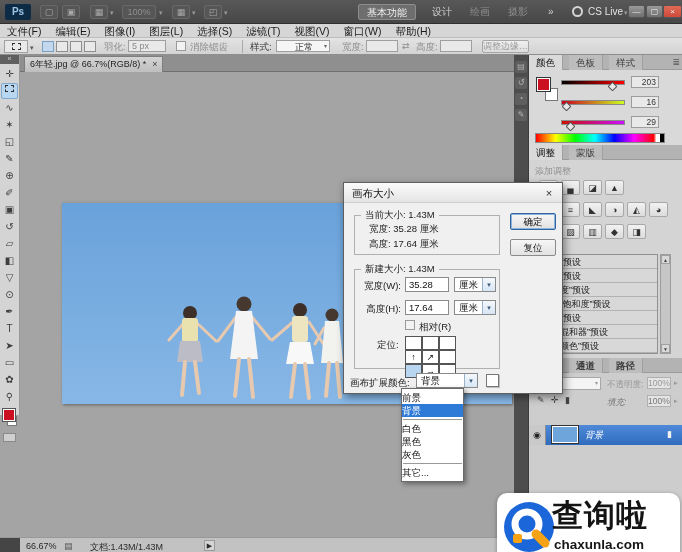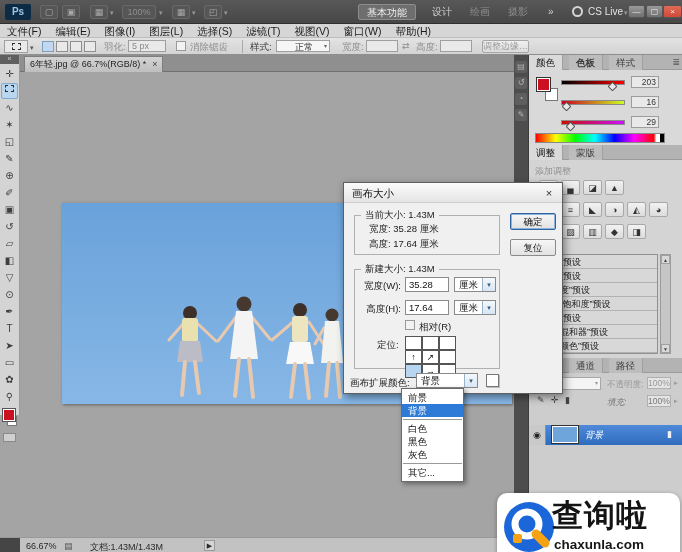--- a/index.html
+++ b/index.html
@@ -102,21 +102,21 @@
   .combo .arr{position:absolute;right:0;top:0;width:13px;height:13px;background:linear-gradient(#f4f8fc,#d7e6f5);border-left:1px solid #9ab4cc;color:#3c5a78;font-size:7px;text-align:center;line-height:13px;}
   .btn{position:absolute;height:17px;background:linear-gradient(#f6f6f6,#e2e2e2);border:1px solid #8a8a8a;border-radius:2px;font-size:9.5px;text-align:center;line-height:15px;color:#111;}
   .btn.default{border:1px solid #2f64a0;box-shadow:0 0 0 1px #8fb4dc inset;}
   .anchor-grid{position:absolute;border-collapse:collapse;}
   .anchor-cell{width:17px;height:14px;background:#fff;border:1px solid #555;text-align:center;font-size:9px;line-height:13px;color:#111;float:left;}
   .anchor-cell.sel{background:#b9d6f0;}
   .swatch-mini{position:absolute;width:13px;height:13px;background:#fdfdfd;border:1px solid #777;box-shadow:1px 1px 0 #bbb;}
 
   
   .ddlist{left:401px;top:388px;width:63px;height:94px;background:#fff;border:1px solid #6a6a6a;box-shadow:2px 2px 5px rgba(0,0,0,.4);z-index:40;padding-top:2px;}
-  .dd-item{height:13px;line-height:13px;font-size:9.5px;padding-left:6px;color:#111;}
+  .dd-item{height:13px;line-height:13px;font-size:9.5px;color:#111;}
   .dd-item.sel{background:var(--accent);color:#fff;}
   .dd-sep{border-top:1px solid #999;margin:2px 1px;}
 
   
   .watermark{left:497px;top:462px;width:183px;height:68px;background:#fff;border-radius:10px;box-shadow:0 1px 4px rgba(0,0,0,.35);z-index:50;margin-top:31px;}
   .wm-title{left:55px;top:2px;font-size:31px;font-weight:bold;font-family:"Liberation Serif","DejaVu Serif",serif;color:#141414;letter-spacing:1px;position:absolute;}
   .wm-domain{left:57px;top:44px;font-size:13.5px;font-weight:bold;color:#161616;position:absolute;}
 </style>
 </head>
 <body>
@@ -278,21 +278,21 @@
   <div class="abs dock-ic" style="top:6px;">▤</div>
   <div class="abs dock-ic" style="top:22px;">↺</div>
   <div class="abs dock-ic" style="top:38px;">◔</div>
   <div class="abs dock-ic" style="top:54px;">✎</div>
 </div>
 
 <div class="abs panels">
 
   <div class="abs ptabbar" style="top:0;">
     <span class="abs ptab active" style="left:0;">颜色</span>
-    <span class="abs ptab" style="left:40px;font-weight:bold;">色板</span>
+    <span class="abs ptab" style="left:40px;">色板</span>
     <span class="abs ptab" style="left:80px;">样式</span>
     <span class="pmenu">≣</span>
   </div>
   <div class="abs" style="left:0;top:15px;width:154px;height:75px;background:#d9d9d9;">
     <div class="abs" style="left:16px;top:18px;width:13px;height:13px;background:#fff;border:1px solid #777;"></div>
     <div class="abs" style="left:7px;top:7px;width:15px;height:15px;background:var(--fg-red);border:1px solid #333;box-shadow:0 0 0 1px #fff inset;"></div>
 
     <div class="abs slider-track" style="left:32px;top:10px;width:64px;background:linear-gradient(to right,#000,#f00);"></div>
     <div class="abs slider-thumb" style="left:80px;top:13px;"></div>
     <div class="abs val-box" style="left:102px;top:6px;">203</div>
@@ -347,21 +347,21 @@
       <div class="preset-row">“通道混和器”预设</div>
       <div class="preset-row">“可选颜色”预设</div>
     </div>
     <div class="abs scrollbar" style="left:131px;top:94px;width:11px;height:100px;">
       <div class="abs scr-btn" style="top:0;">▲</div>
       <div class="abs scr-btn" style="top:89px;">▼</div>
     </div>
     <div class="abs" style="left:126px;top:200px;font-size:9px;color:#555;">◱</div>
   </div>
 
-  <div class="abs ptabbar" style="top:303px;">
+  <div class="abs ptabbar" style="top:303px;font-weight:bold;">
     <span class="abs ptab active" style="left:0;">图层</span>
     <span class="abs ptab" style="left:40px;">通道</span>
     <span class="abs ptab" style="left:80px;">路径</span>
 
   </div>
   <div class="abs" style="left:0;top:318px;width:154px;height:179px;background:#cdcdcd;">
 
     <div class="abs" style="left:26px;top:4px;width:46px;height:13px;background:#f4f4f4;border:1px solid #a8a8a8;">
       <span style="float:right;font-size:6px;color:#999;line-height:11px;padding-right:2px;">▾</span>
     </div>

